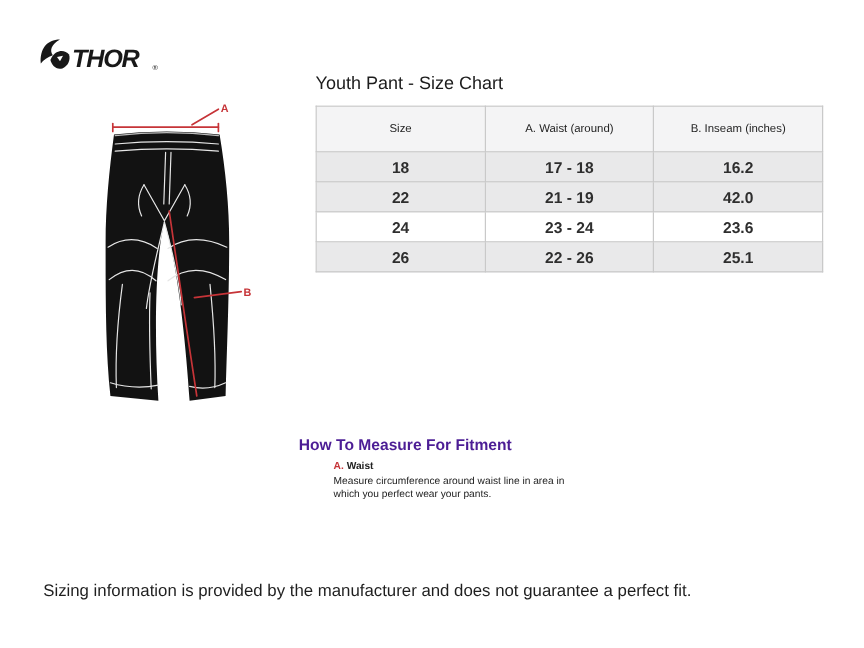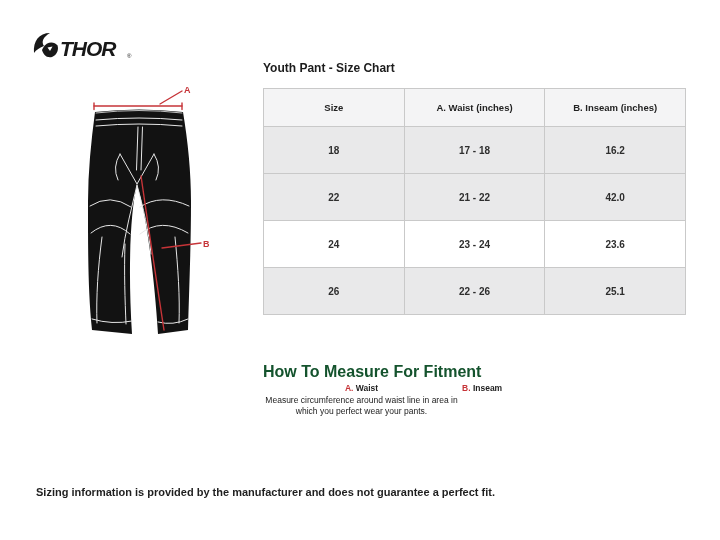--- a/index.html
+++ b/index.html
@@ -7,38 +7,38 @@
     --tbl-border:#c9c9c9; --hdr-bg:#f4f4f5; --alt-bg:#e9e9ea;
   }
   *{margin:0;padding:0;box-sizing:border-box;}
   html,body{background:#fff;}
   body{font-family:"Liberation Sans", sans-serif; color:var(--ink);}
   .canvas{position:relative;width:720px;height:540px;background:#ffffff;overflow:hidden;border-radius:27px;}
 
   .logo{position:absolute;left:33px;top:31px;width:104px;height:31px;}
   .pants-figure{position:absolute;left:40px;top:72px;width:180px;height:280px;}
 
-  .page-title{position:absolute;left:263px;top:61px;font-size:12px;font-weight:bold;color:#1c1c1c;letter-spacing:0;}
+  .page-title{position:absolute;left:263px;top:61px;font-size:15px;font-weight:normal;color:#1c1c1c;letter-spacing:0;}
 
   table.size-table{position:absolute;left:263px;top:88px;width:423px;border-collapse:collapse;table-layout:fixed;}
   table.size-table th, table.size-table td{
     border:1px solid var(--tbl-border);text-align:center;vertical-align:middle;
   }
-  table.size-table th{height:38px;background:var(--hdr-bg);font-size:9.5px;font-weight:bold;color:#222;}
-  table.size-table td{height:47px;font-size:10px;font-weight:bold;color:#2e2e2e;background:#ffffff;}
+  table.size-table th{height:38px;background:var(--hdr-bg);font-size:9.5px;font-weight:normal;color:#222;}
+  table.size-table td{height:25px;font-size:13px;font-weight:bold;color:#2e2e2e;background:#ffffff;}
   table.size-table tr.alt td{background:var(--alt-bg);}
 
-  .howto-heading{position:absolute;left:263px;top:363px;font-size:16px;font-weight:bold;color:#14532d;}
+  .howto-heading{position:absolute;left:249px;top:363px;font-size:13px;font-weight:bold;color:#4c1d95;}
   .howto-item{position:absolute;top:383px;font-size:8.5px;line-height:11px;color:#222;}
   .howto-item .item-title{font-weight:bold;font-size:8.5px;margin-bottom:1px;}
   .howto-item .item-key{color:var(--red);font-weight:bold;}
-  .howto-a{left:259px;width:205px;text-align:center;}
+  .howto-a{left:278px;width:205px;}
   .howto-b{left:462px;width:228px;}
 
-  .disclaimer{position:absolute;left:36px;top:487px;font-size:11px;font-weight:bold;line-height:11px;color:#1f1f1f;}
+  .disclaimer{position:absolute;left:36px;top:487px;font-size:14px;font-weight:normal;line-height:11px;color:#1f1f1f;}
 
   .seam{fill:none;stroke:#e6e6e6;stroke-width:1;stroke-linecap:round;}
   .seam-soft{fill:none;stroke:#bdbdbd;stroke-width:1;stroke-linecap:round;}
   .redline{fill:none;stroke:var(--red);stroke-width:1.4;stroke-linecap:round;}
   .redlabel{fill:var(--red);font-size:9px;font-weight:bold;font-family:"Liberation Sans",sans-serif;}
 </style>
 </head>
 <body>
 
 <div class="canvas">
@@ -98,33 +98,33 @@
       <text class="redlabel" x="163" y="175">B</text>
     </g>
   </svg>
 
   <div class="page-title">Youth Pant - Size Chart</div>
 
   <table class="size-table">
     <thead>
       <tr>
           <th>Size</th>
-          <th>A. Waist (inches)</th>
+          <th>A. Waist (around)</th>
           <th>B. Inseam (inches)</th>
         </tr>
     </thead>
     <tbody>
         <tr class="alt">
           <td>18</td>
           <td>17 - 18</td>
           <td>16.2</td>
         </tr>
         <tr class="alt">
           <td>22</td>
-          <td>21 - 22</td>
+          <td>21 - 19</td>
           <td>42.0</td>
         </tr>
         <tr>
           <td>24</td>
           <td>23 - 24</td>
           <td>23.6</td>
         </tr>
         <tr class="alt">
           <td>26</td>
           <td>22 - 26</td>
@@ -137,23 +137,19 @@
 
   <div class="howto-item howto-a">
     <div class="item-title">
       <span class="item-key">A.</span>
       <span>Waist</span>
     </div>
     <div class="item-text">Measure circumference around waist line in area in which you perfect wear your pants.</div>
   </div>
 
   <div class="howto-item howto-b">
-    <div class="item-title">
-      <span class="item-key">B.</span>
-      <span>Inseam</span>
-    </div>
   </div>
 
   <div class="disclaimer">
     <div>Sizing information is provided by the manufacturer and does not guarantee a perfect fit.</div>
   </div>
 
 </div>
 
 </body></html>

